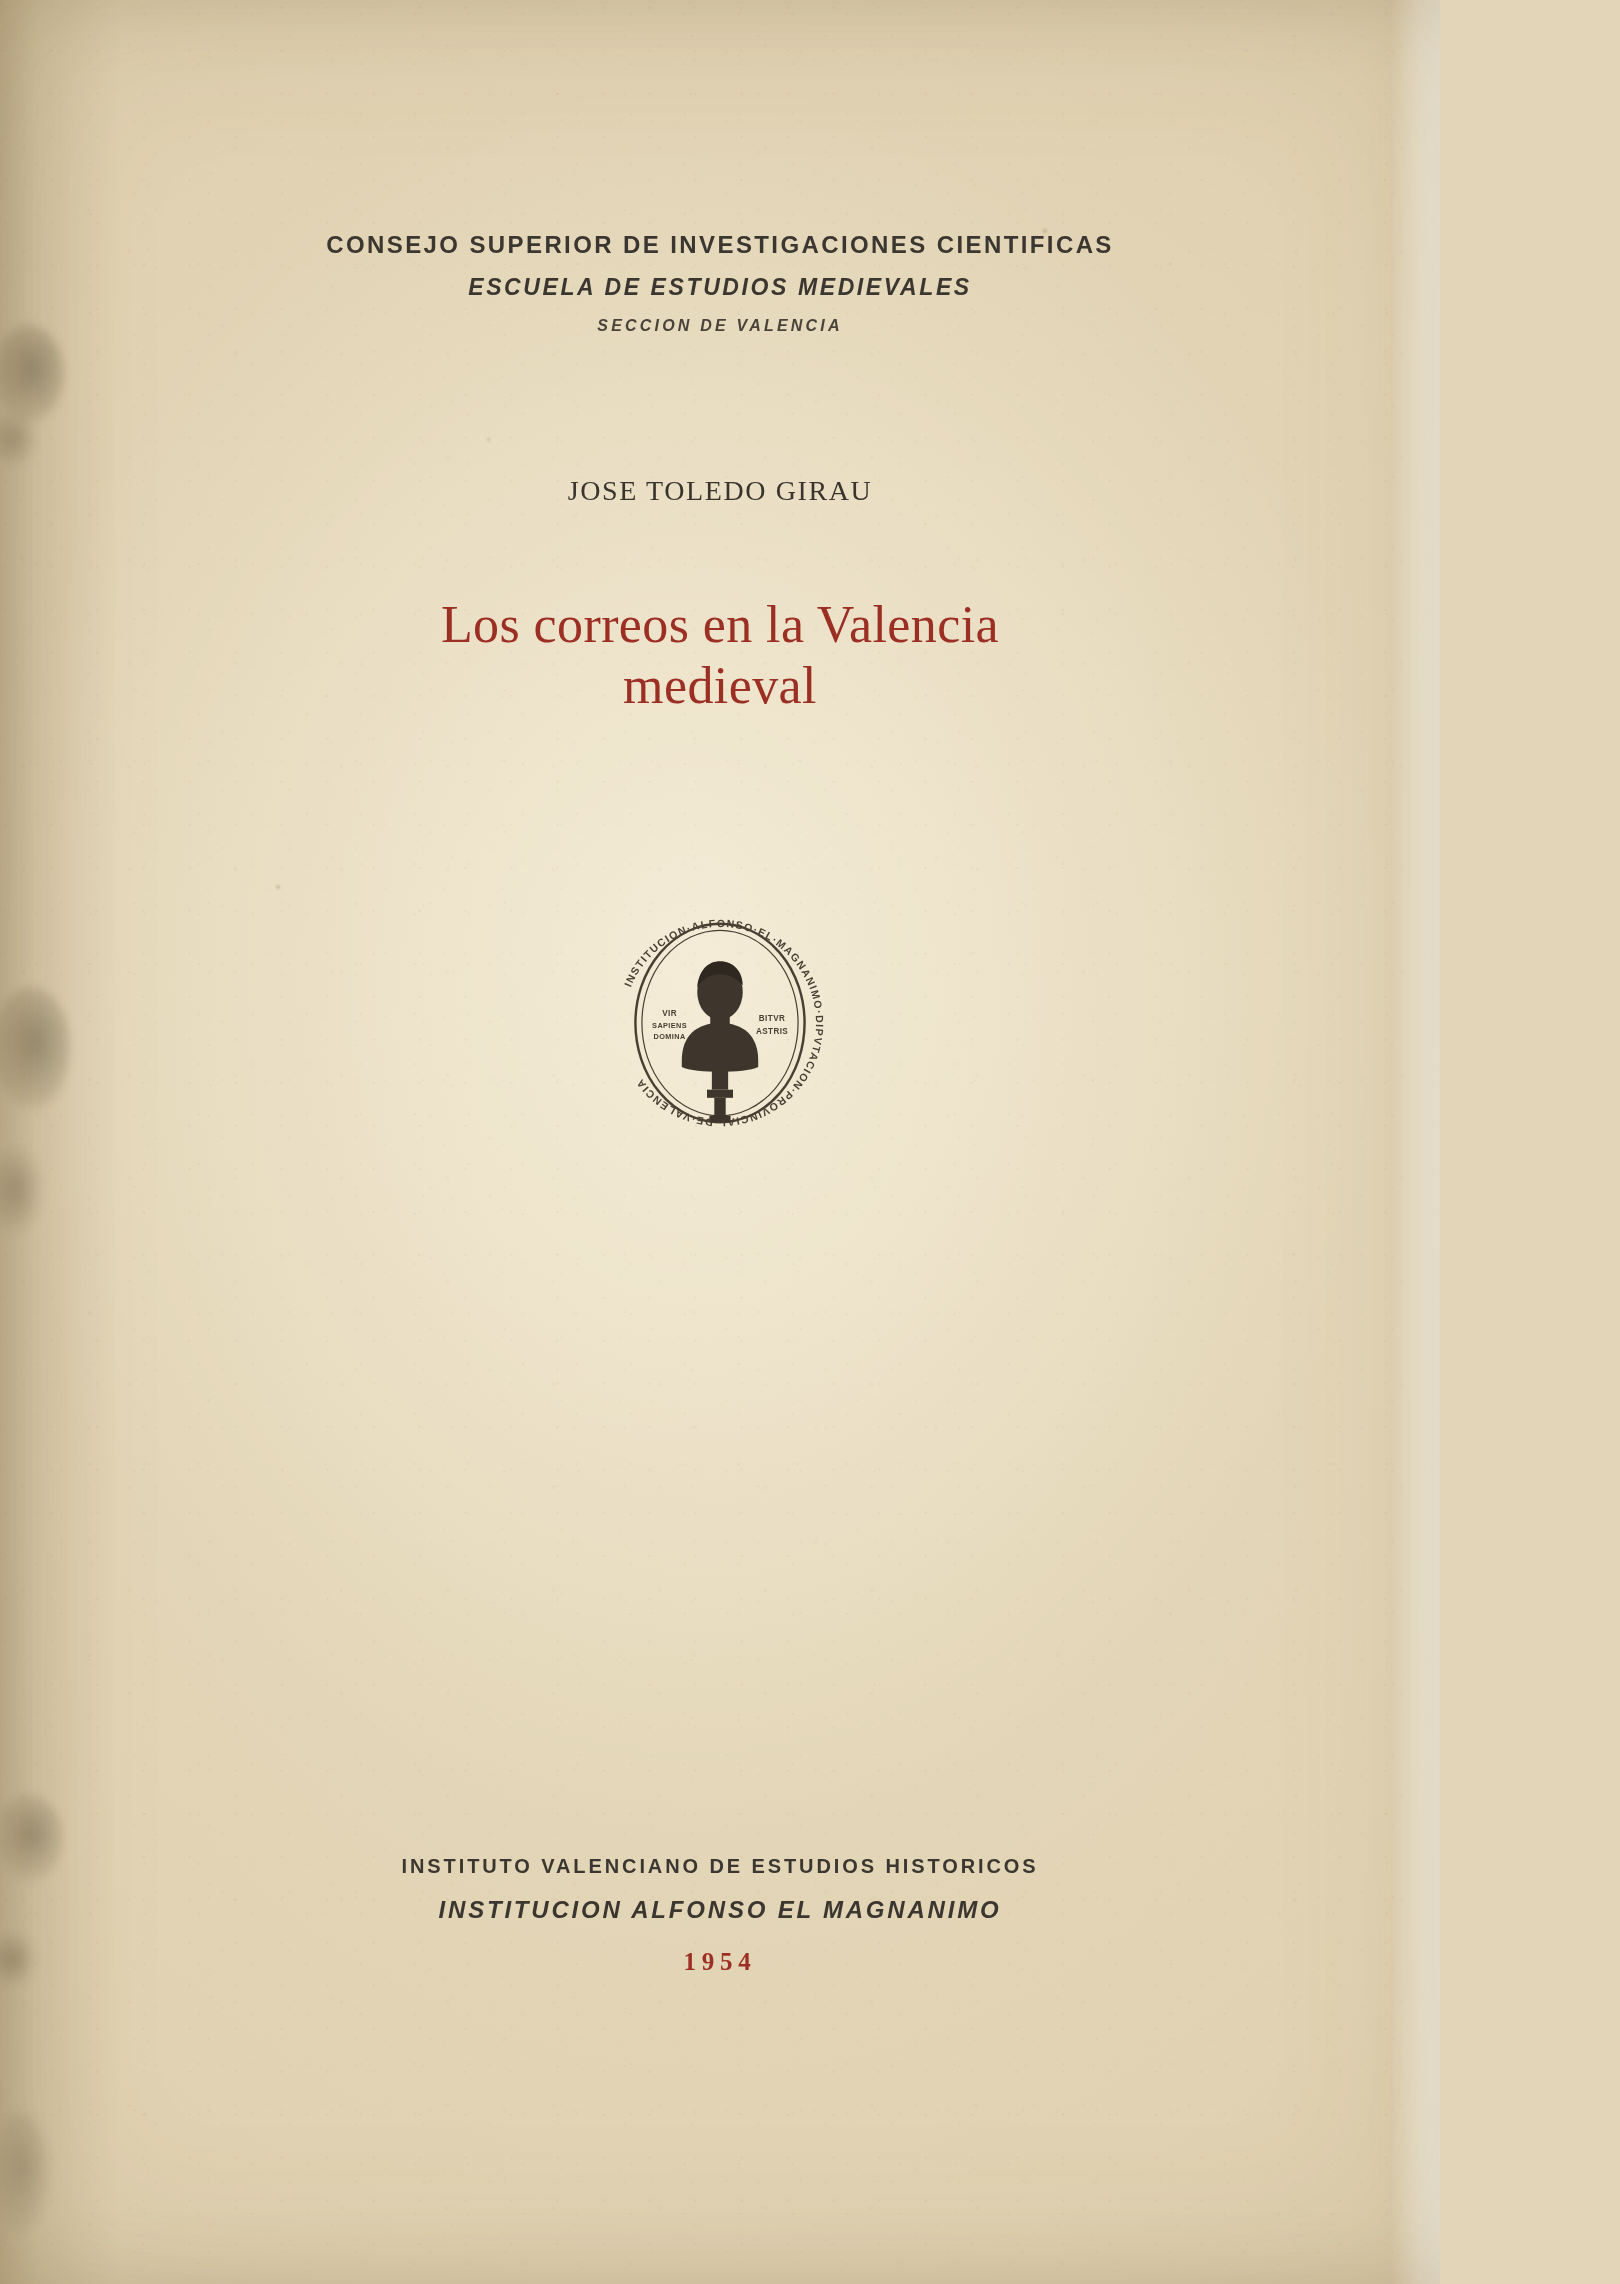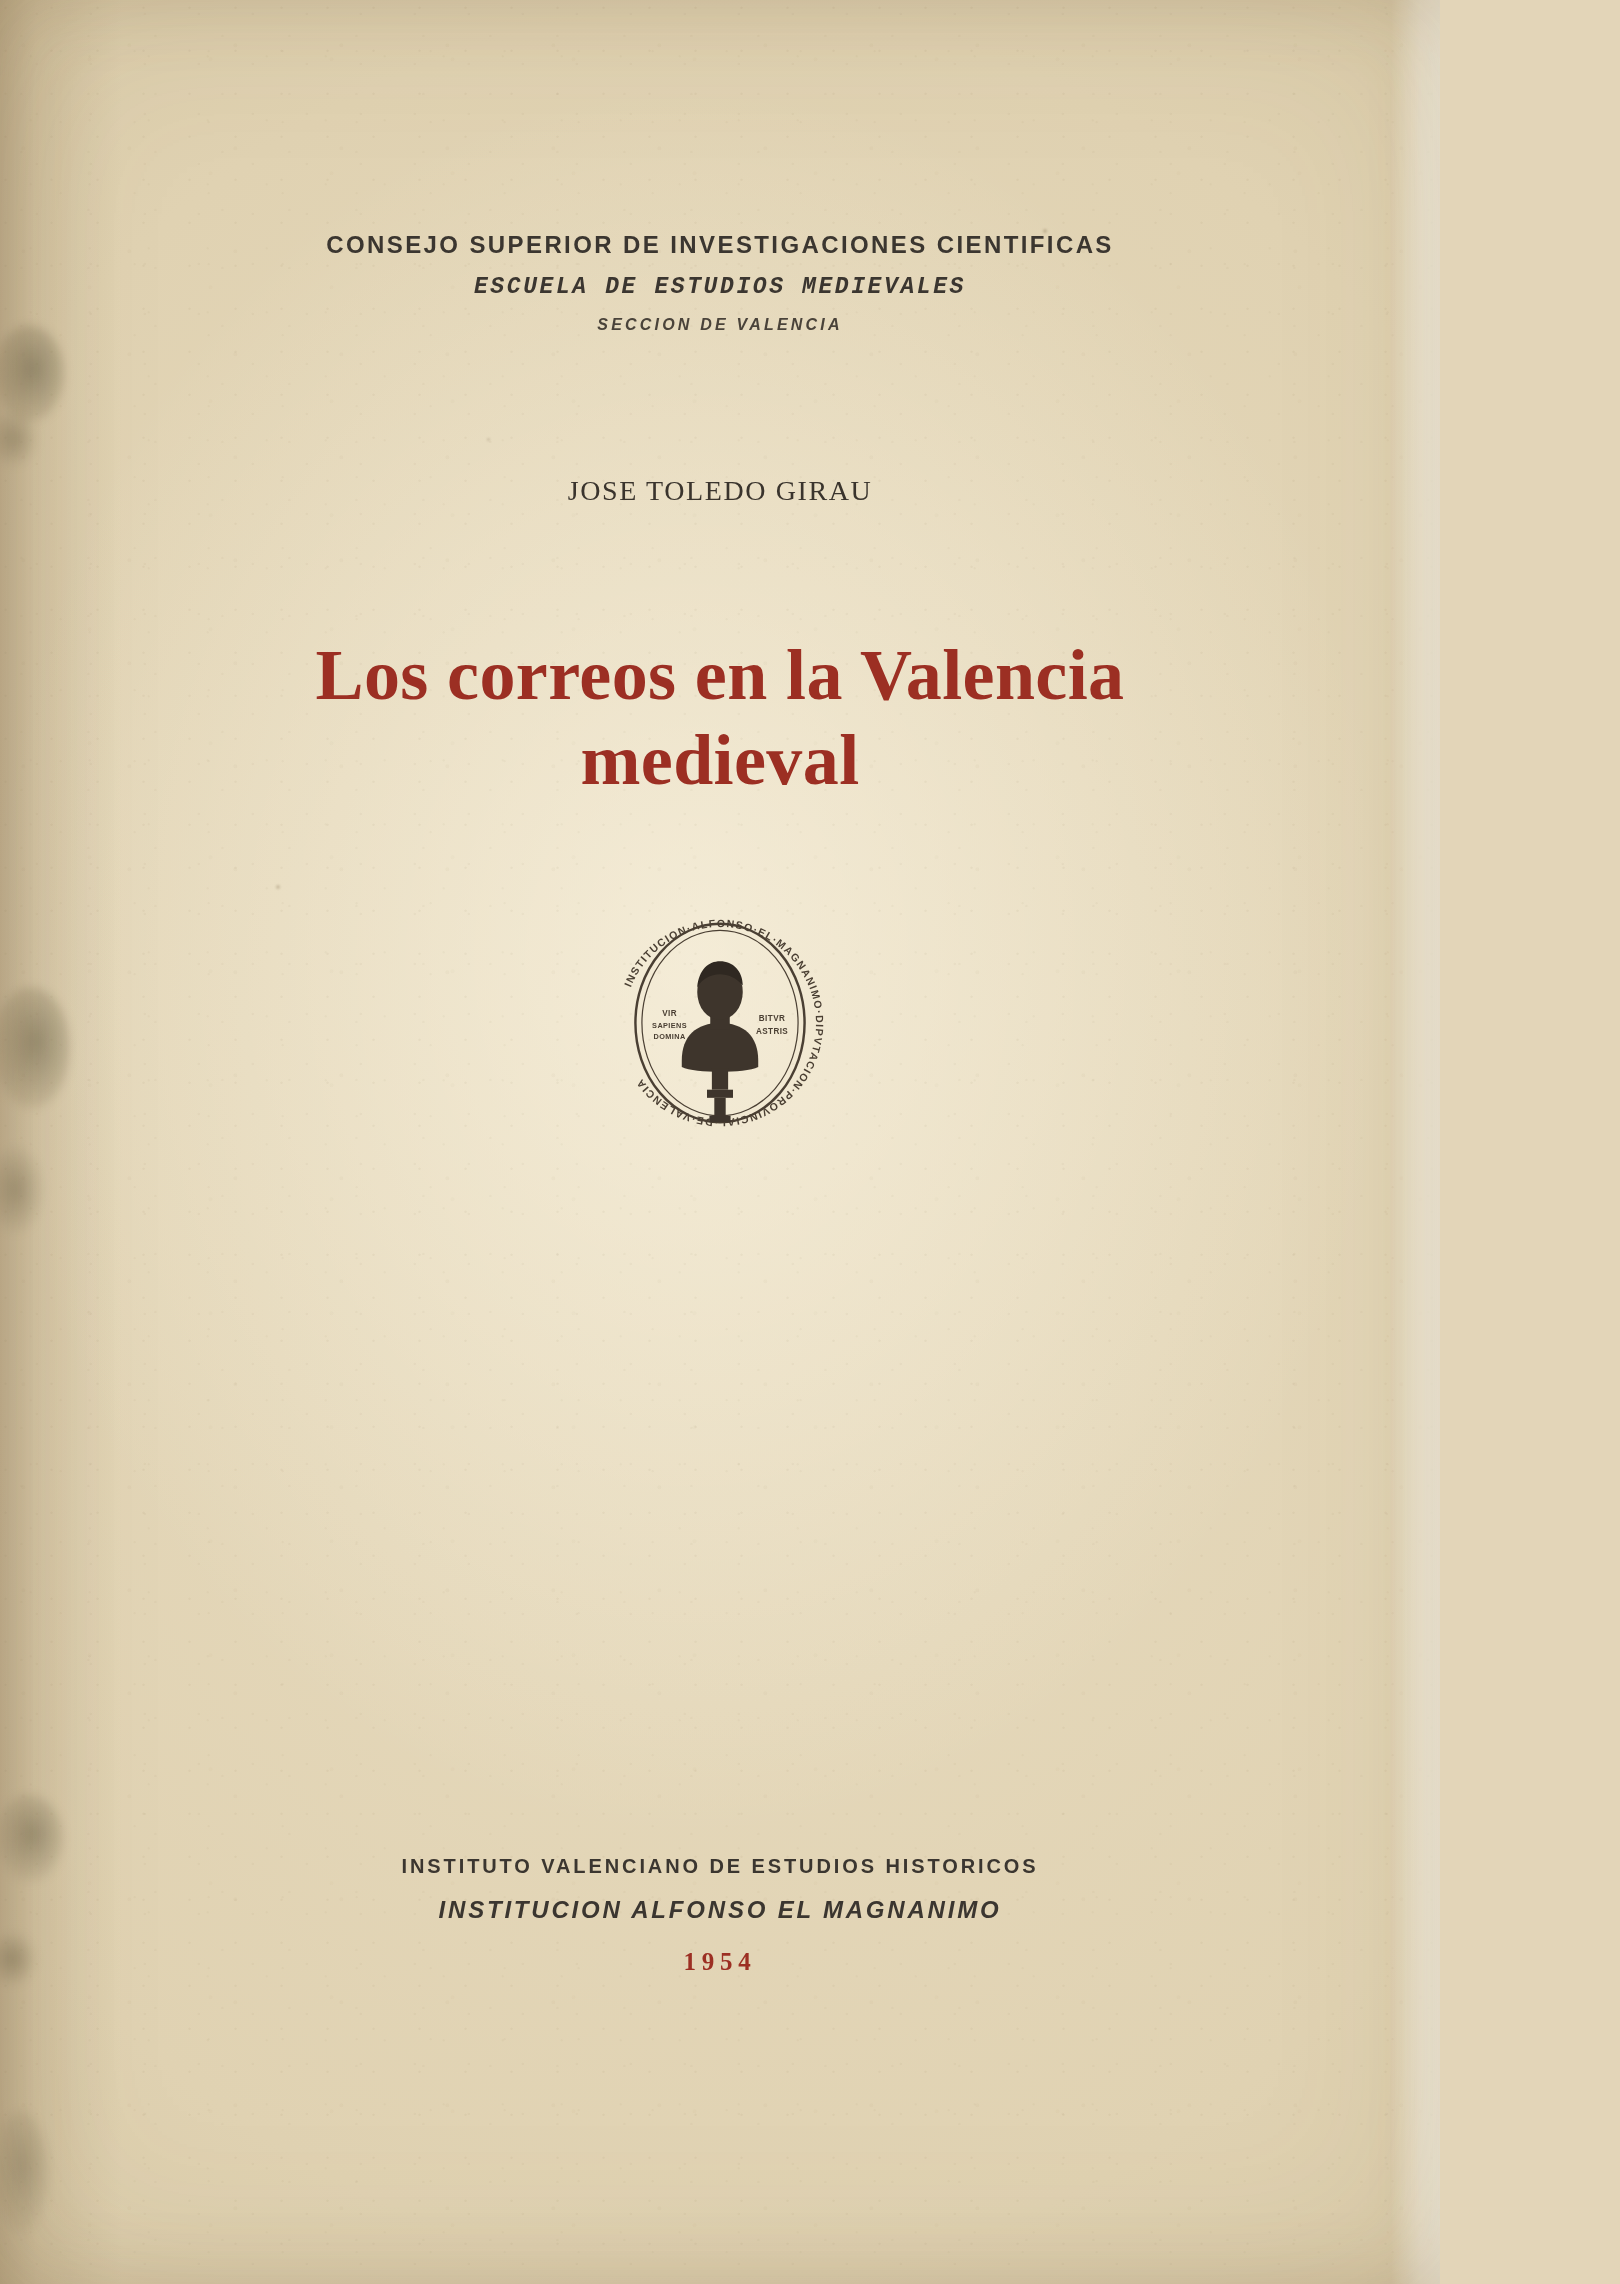--- a/index.html
+++ b/index.html
@@ -92,21 +92,21 @@
     letter-spacing: 2.4px;
     font-weight: 600;
     font-family: "Liberation Sans", sans-serif;
   }
   .pub-line2 {
     margin-top: 15.4px;
     font-size: 23px;
     letter-spacing: 2.6px;
     font-style: italic;
     font-weight: 700;
-    font-family: Liberation Mono, monospace;
+    font-family: Liberation Sans, sans-serif;
   }
   .pub-line3 {
     margin-top: 16px;
     font-size: 16px;
     letter-spacing: 3.2px;
     font-style: italic;
     font-weight: 600;
     font-family: "Liberation Sans", sans-serif;
     color: #4a433a;
   }
@@ -115,25 +115,25 @@
     position: absolute;
     top: 475px; left: 0; width: 100%;
     font-size: 28px;
     letter-spacing: 1.6px;
     color: #3a342d;
     font-family: "Liberation Serif", serif;
   }
 
   .title {
     position: absolute;
-    top: 633px; left: 0; width: 100%;
+    top: 594px; left: 0; width: 100%;
     color: #9c2f23;
     font-family: "Liberation Serif", serif;
-    font-weight: 700;
-    font-size: 72px;
+    font-weight: 400;
+    font-size: 52px;
     line-height: 1.18;
     letter-spacing: 0.4px;
   }
   .title .l2 { display: block; }
 
   
   .emblem {
     position: absolute;
     top: 901px;
     left: 50%;

